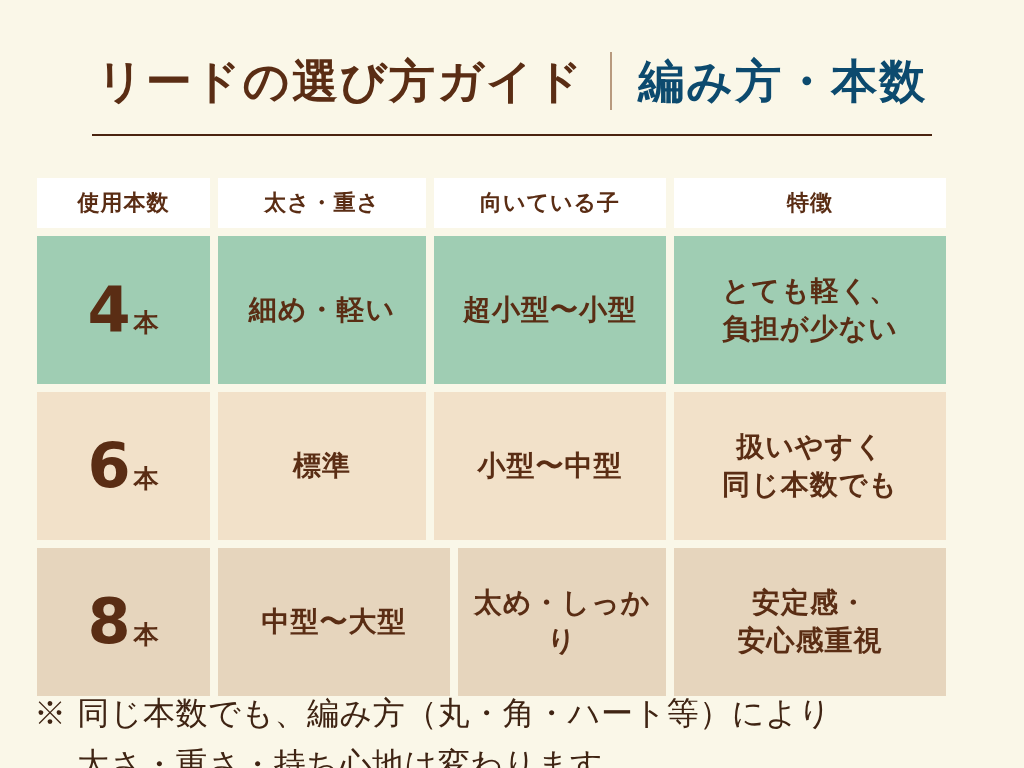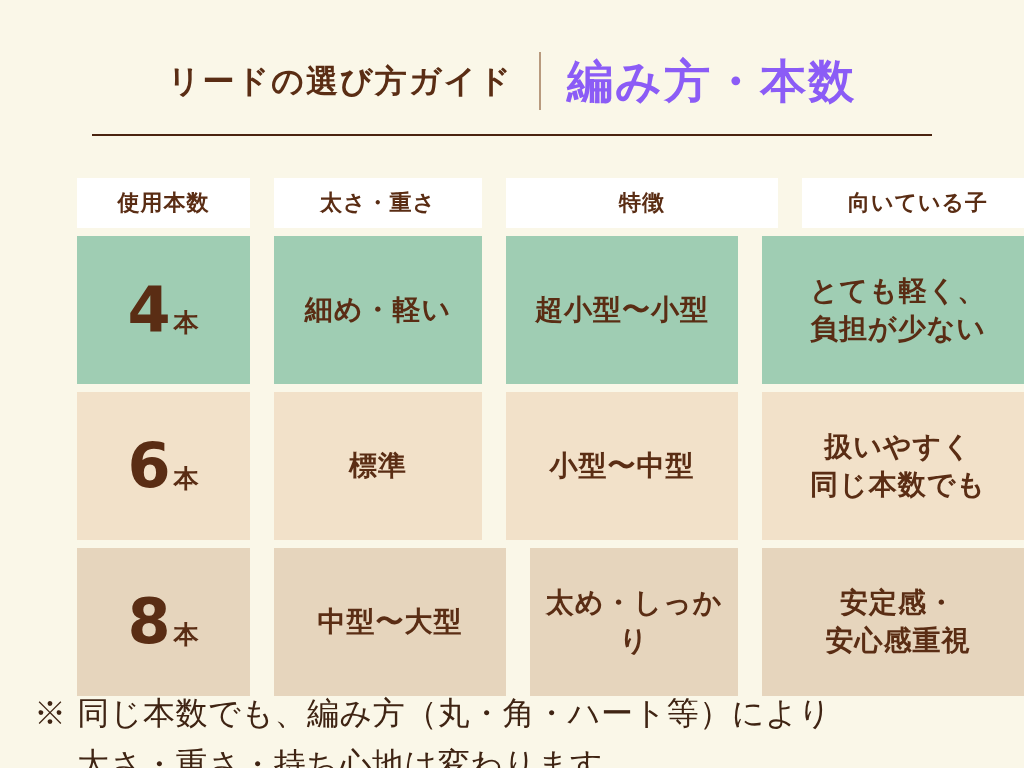--- a/index.html
+++ b/index.html
@@ -27,59 +27,58 @@
   }
   .title-row {
     display: flex;
     align-items: center;
     justify-content: center;
     gap: 0;
     line-height: 1;
     white-space: nowrap;
   }
   .title-main {
-    font-size: 32px;
+    font-size: 46px;
     font-weight: 700;
     letter-spacing: 2px;
     color: #5a2d14;
     padding-right: 26px;
   }
   .title-divider {
     width: 2px;
     height: 58px;
     background: #b89a7e;
     flex: none;
   }
   .title-sub {
     font-size: 46px;
     font-weight: 700;
     letter-spacing: 2px;
-    color: #8b5cf6;
+    color: #0c4a6e;
     padding-left: 26px;
   }
   .title-rule {
     position: absolute;
     left: 92px;
     top: 82px;
     width: 840px;
     height: 2px;
     background: #4a2410;
   }
 
   
   .table {
     position: absolute;
     left: 37px;
     top: 178px;
     width: 949px;
   }
   .row {
     display: flex;
-    gap: 24px;
-    margin-left: 40px;
+    gap: 8px;
   }
   .row + .row {
     margin-top: 8px;
   }
   .cell {
     display: flex;
     align-items: center;
     justify-content: center;
     text-align: center;
     box-sizing: border-box;
@@ -156,22 +155,22 @@
     <span class="title-sub">編み方・本数</span>
   </div>
   <div class="title-rule"></div>
 </div>
 
 <div class="table">
 
   <div class="row header-row">
     <div class="cell c0">使用本数</div>
     <div class="cell c1">太さ・重さ</div>
+    <div class="cell c2">向いている子</div>
     <div class="cell c3">特徴</div>
-    <div class="cell c2">向いている子</div>
   </div>
 
   <div class="row data-row tone-green">
     <div class="cell c0">
       <span class="count">
         <span class="count-num">4</span>
           <span class="count-unit">本</span>
       </span>
     </div>
     <div class="cell c1">細め・軽い</div>

